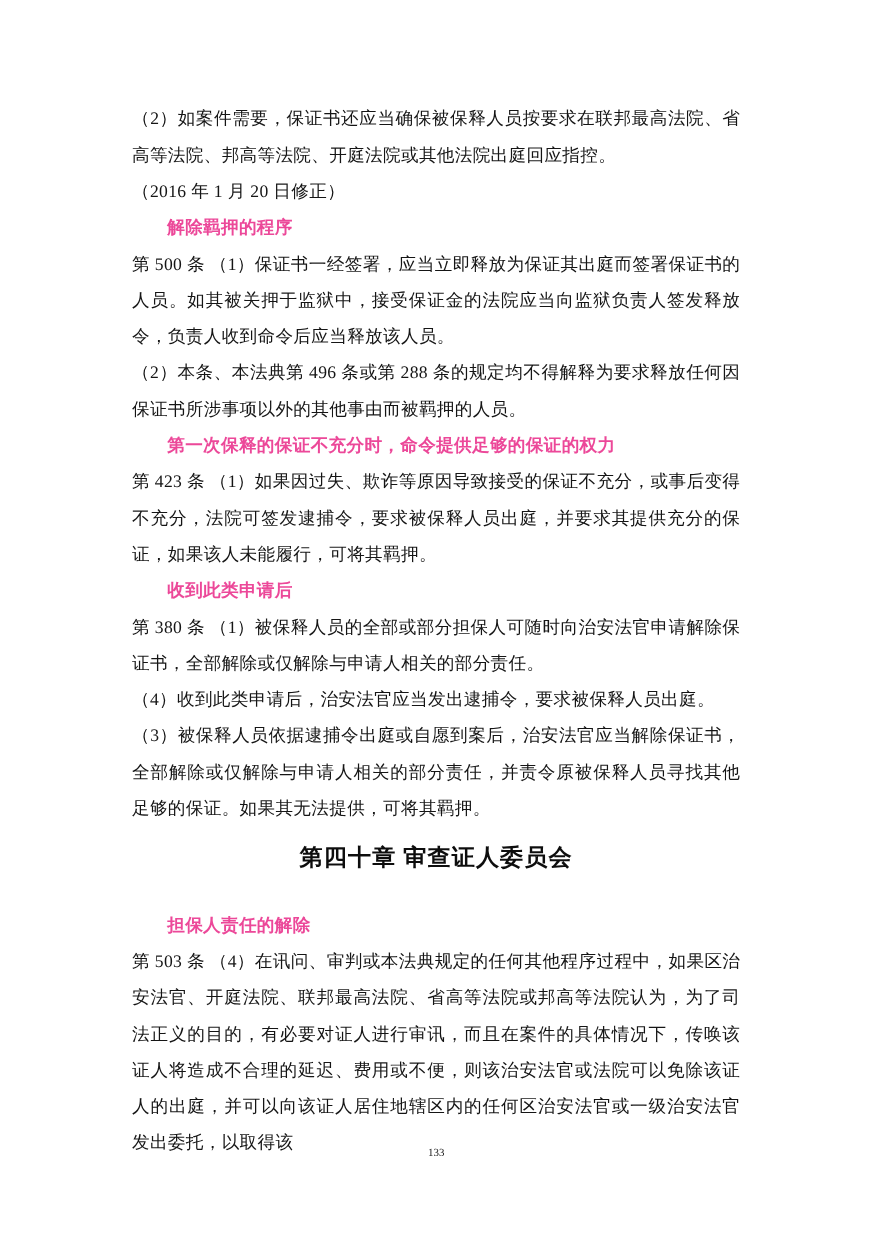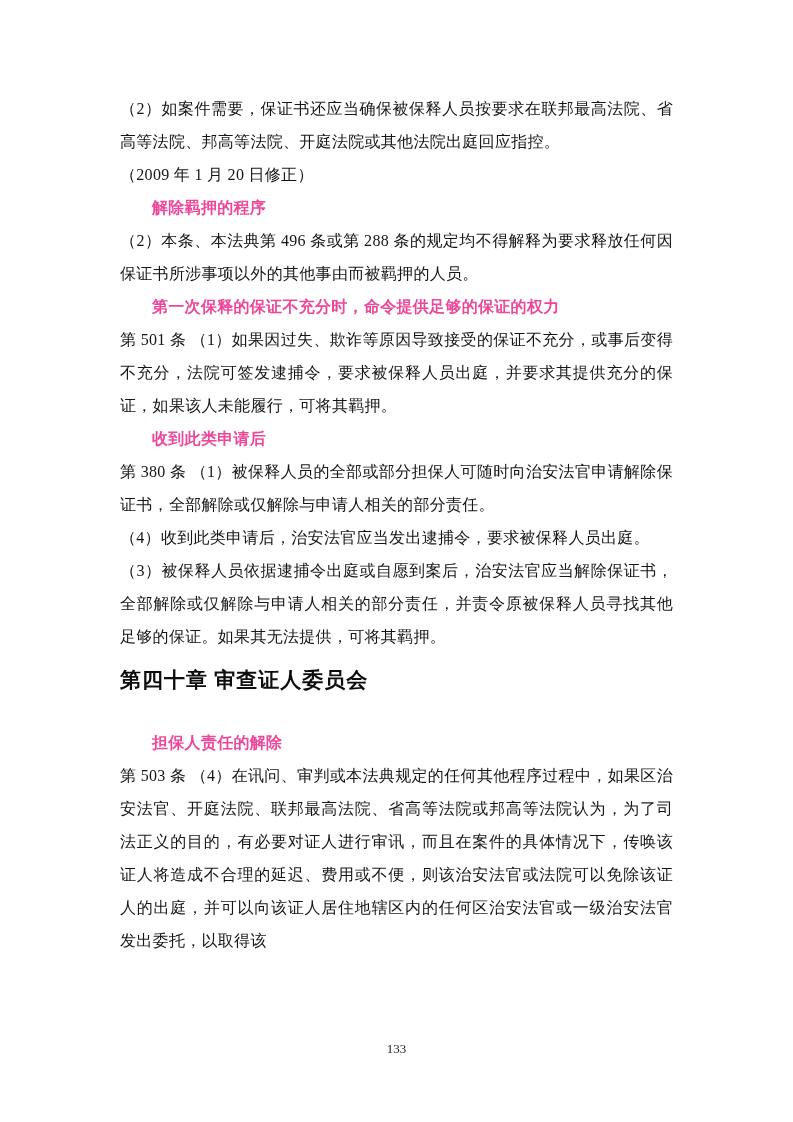--- a/index.html
+++ b/index.html
@@ -36,54 +36,56 @@
     font-size: 16px;
     line-height: 33px;
     font-weight: bold;
     text-indent: 2em;
     letter-spacing: 0.3px;
     color: #ec4899;
   }
   .chapter-title {
     font-size: 21px;
     line-height: 33px;
+    text-align: center;
     letter-spacing: 1px;
     margin-top: 11px;
     margin-bottom: 29px;
     color: #0d0d0d;
   }
   .page-footer {
     position: absolute;
     top: 1040px;
     left: 0;
     width: 793px;
     text-align: center;
-    font-size: 13px;
+    font-size: 10px;
     line-height: 18px;
     color: #222222;
   }
 </style>
 </head>
 <body>
 
 <div class="page">
   <div class="content">
 
     <p class="para">（2）如案件需要，保证书还应当确保被保释人员按要求在联邦最高法院、省高等法院、邦高等法院、开庭法院或其他法院出庭回应指控。</p>
 
-    <p class="para">（2009 年 1 月 20 日修正）</p>
+    <p class="para">（2016 年 1 月 20 日修正）</p>
 
     <h3 class="heading">解除羁押的程序</h3>
 
+    <p class="para">第 500 条 （1）保证书一经签署，应当立即释放为保证其出庭而签署保证书的人员。如其被关押于监狱中，接受保证金的法院应当向监狱负责人签发释放令，负责人收到命令后应当释放该人员。</p>
 
     <p class="para">（2）本条、本法典第 496 条或第 288 条的规定均不得解释为要求释放任何因保证书所涉事项以外的其他事由而被羁押的人员。</p>
 
     <h3 class="heading">第一次保释的保证不充分时，命令提供足够的保证的权力</h3>
 
-    <p class="para">第 501 条 （1）如果因过失、欺诈等原因导致接受的保证不充分，或事后变得不充分，法院可签发逮捕令，要求被保释人员出庭，并要求其提供充分的保证，如果该人未能履行，可将其羁押。</p>
+    <p class="para">第 423 条 （1）如果因过失、欺诈等原因导致接受的保证不充分，或事后变得不充分，法院可签发逮捕令，要求被保释人员出庭，并要求其提供充分的保证，如果该人未能履行，可将其羁押。</p>
 
     <h3 class="heading">收到此类申请后</h3>
 
     <p class="para">第 380 条 （1）被保释人员的全部或部分担保人可随时向治安法官申请解除保证书，全部解除或仅解除与申请人相关的部分责任。</p>
 
     <p class="para">（4）收到此类申请后，治安法官应当发出逮捕令，要求被保释人员出庭。</p>
 
     <p class="para">（3）被保释人员依据逮捕令出庭或自愿到案后，治安法官应当解除保证书，全部解除或仅解除与申请人相关的部分责任，并责令原被保释人员寻找其他足够的保证。如果其无法提供，可将其羁押。</p>
 
     <h2 class="chapter-title">第四十章 审查证人委员会</h2>

